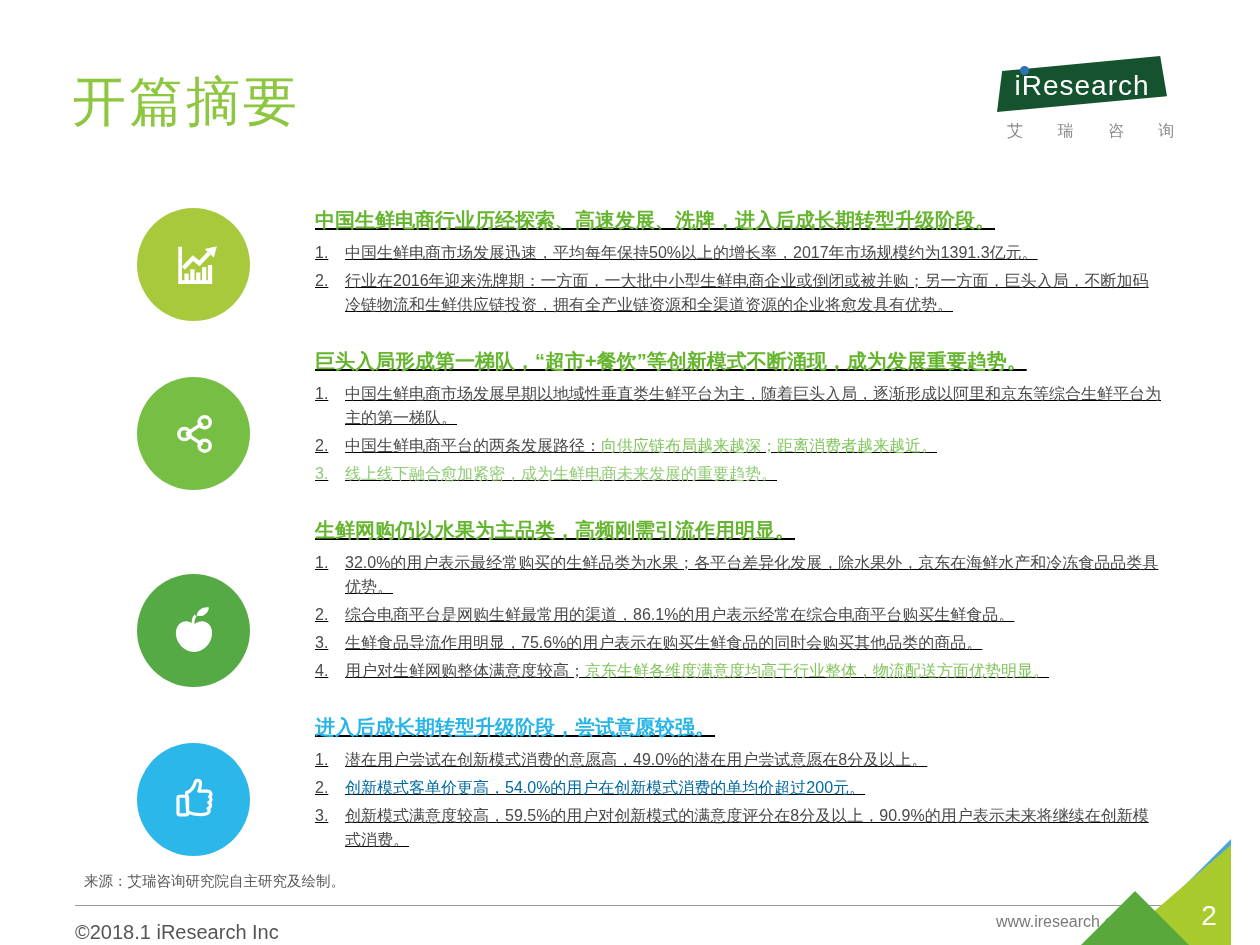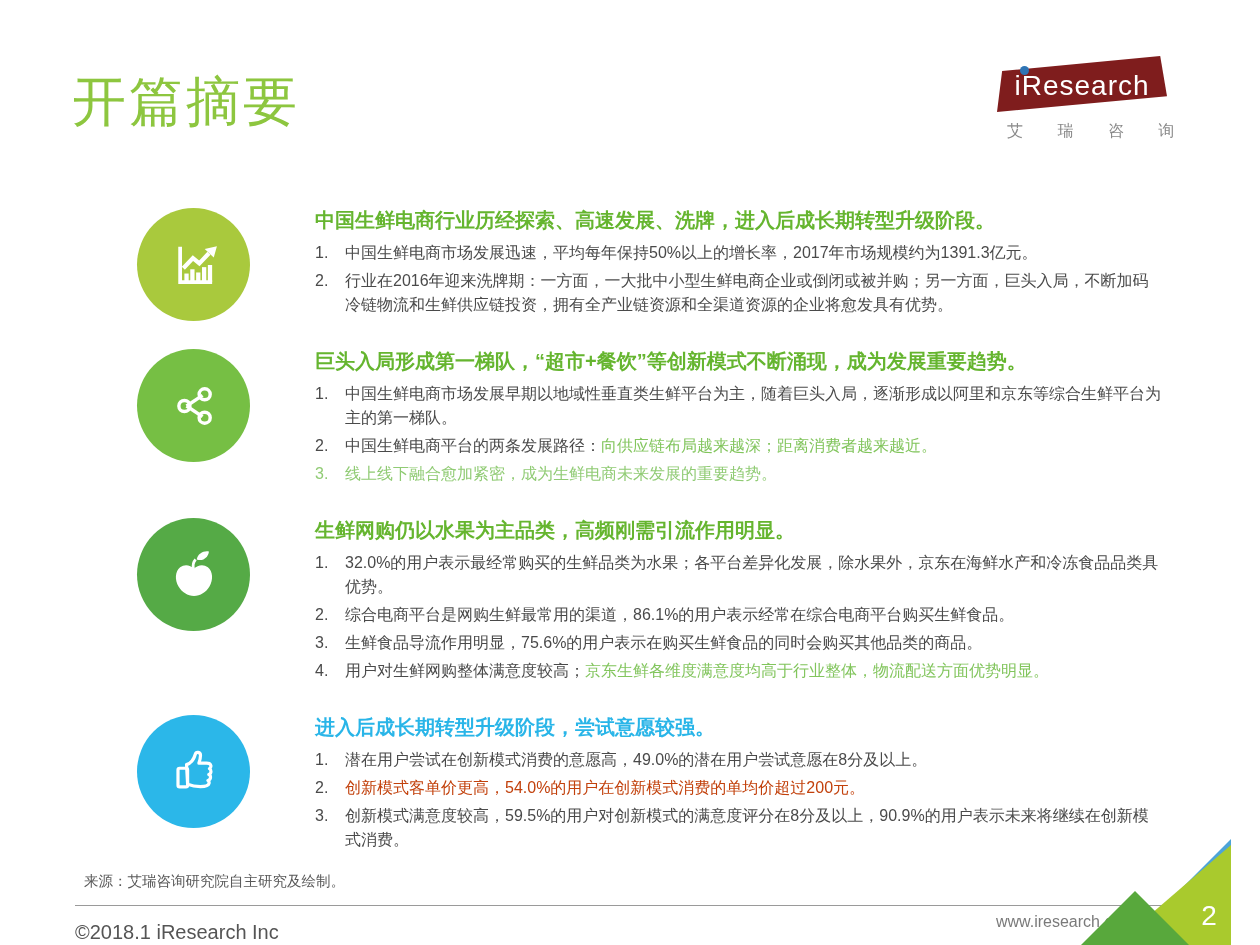--- a/index.html
+++ b/index.html
@@ -4,32 +4,32 @@
 <style>
   html,body{margin:0;padding:0;}
   body{width:1260px;height:945px;overflow:hidden;background:#ffffff;
        font-family:"Liberation Sans","DejaVu Sans",sans-serif;}
   .page{position:relative;width:1231px;height:945px;background:#fff;}
 
   
   .page-title{position:absolute;left:72px;top:66px;font-size:54px;letter-spacing:3px;
               color:#8dc63f;font-weight:500;}
   .logo{position:absolute;right:64px;top:56px;width:170px;text-align:center;}
-  .logo-shape{position:relative;height:56px;background:#7f1d1d;
+  .logo-shape{position:relative;height:56px;background:#14532d;
               clip-path:polygon(3% 27%,96% 0%,100% 72%,0% 100%);
               display:flex;align-items:center;justify-content:center;}
   .logo-brand{color:#ffffff;font-size:28px;font-weight:500;letter-spacing:1px;padding-top:4px;}
   .logo-dot{position:absolute;left:23px;top:10px;width:9px;height:9px;border-radius:50%;
             background:#2e74b5;}
   .logo-cn{margin-top:9px;font-size:16px;color:#8a8a8a;letter-spacing:15px;white-space:nowrap;
            padding-left:10px;}
 
   
   .sections{position:absolute;left:75px;top:208px;width:1088px;}
-  .section{display:flex;align-items:flex-start;margin-bottom:28px;}
+  .section{display:flex;align-items:flex-end;margin-bottom:28px;text-decoration:underline;}
   .icon-cell{flex:none;width:208px;padding-left:62px;box-sizing:border-box;}
   .icon-circle{width:113px;height:113px;border-radius:50%;display:flex;
                align-items:center;justify-content:center;}
   .icon-circle svg{display:block;}
   .accent-bar{flex:none;width:5px;margin:3px 0;}
   .text-cell{flex:1;margin-left:27px;padding-top:0;}
   .sec-heading{font-size:20px;font-weight:bold;line-height:24px;margin:0 0 9px 0;}
   .sec-items{}
   .item{display:flex;font-size:16px;line-height:24px;color:#4a4a4a;margin-bottom:4px;}
   .item-num{flex:none;width:30px;}
@@ -176,21 +176,21 @@
     <div class="accent-bar" style="background: rgb(43, 183, 233);"></div>
     <div class="text-cell">
       <div class="sec-heading" style="color: rgb(41, 181, 232);">进入后成长期转型升级阶段，尝试意愿较强。</div>
       <div class="sec-items">
             <div class="item">
               <span class="item-num">1.</span>
               <span class="item-text"><span style="color: rgb(74, 74, 74);">潜在用户尝试在创新模式消费的意愿高，49.0%的潜在用户尝试意愿在8分及以上。</span></span>
             </div>
             <div class="item">
               <span class="item-num">2.</span>
-              <span class="item-text"><span style="color: #c2410c;">创新模式客单价更高，54.0%的用户在创新模式消费的单均价超过200元。</span></span>
+              <span class="item-text"><span style="color: #0369a1;">创新模式客单价更高，54.0%的用户在创新模式消费的单均价超过200元。</span></span>
             </div>
             <div class="item">
               <span class="item-num">3.</span>
               <span class="item-text"><span style="color: rgb(74, 74, 74);">创新模式满意度较高，59.5%的用户对创新模式的满意度评分在8分及以上，90.9%的用户表示未来将继续在创新模式消费。</span></span>
             </div>
           </div>
     </div>
   </div>
 </div>
 

